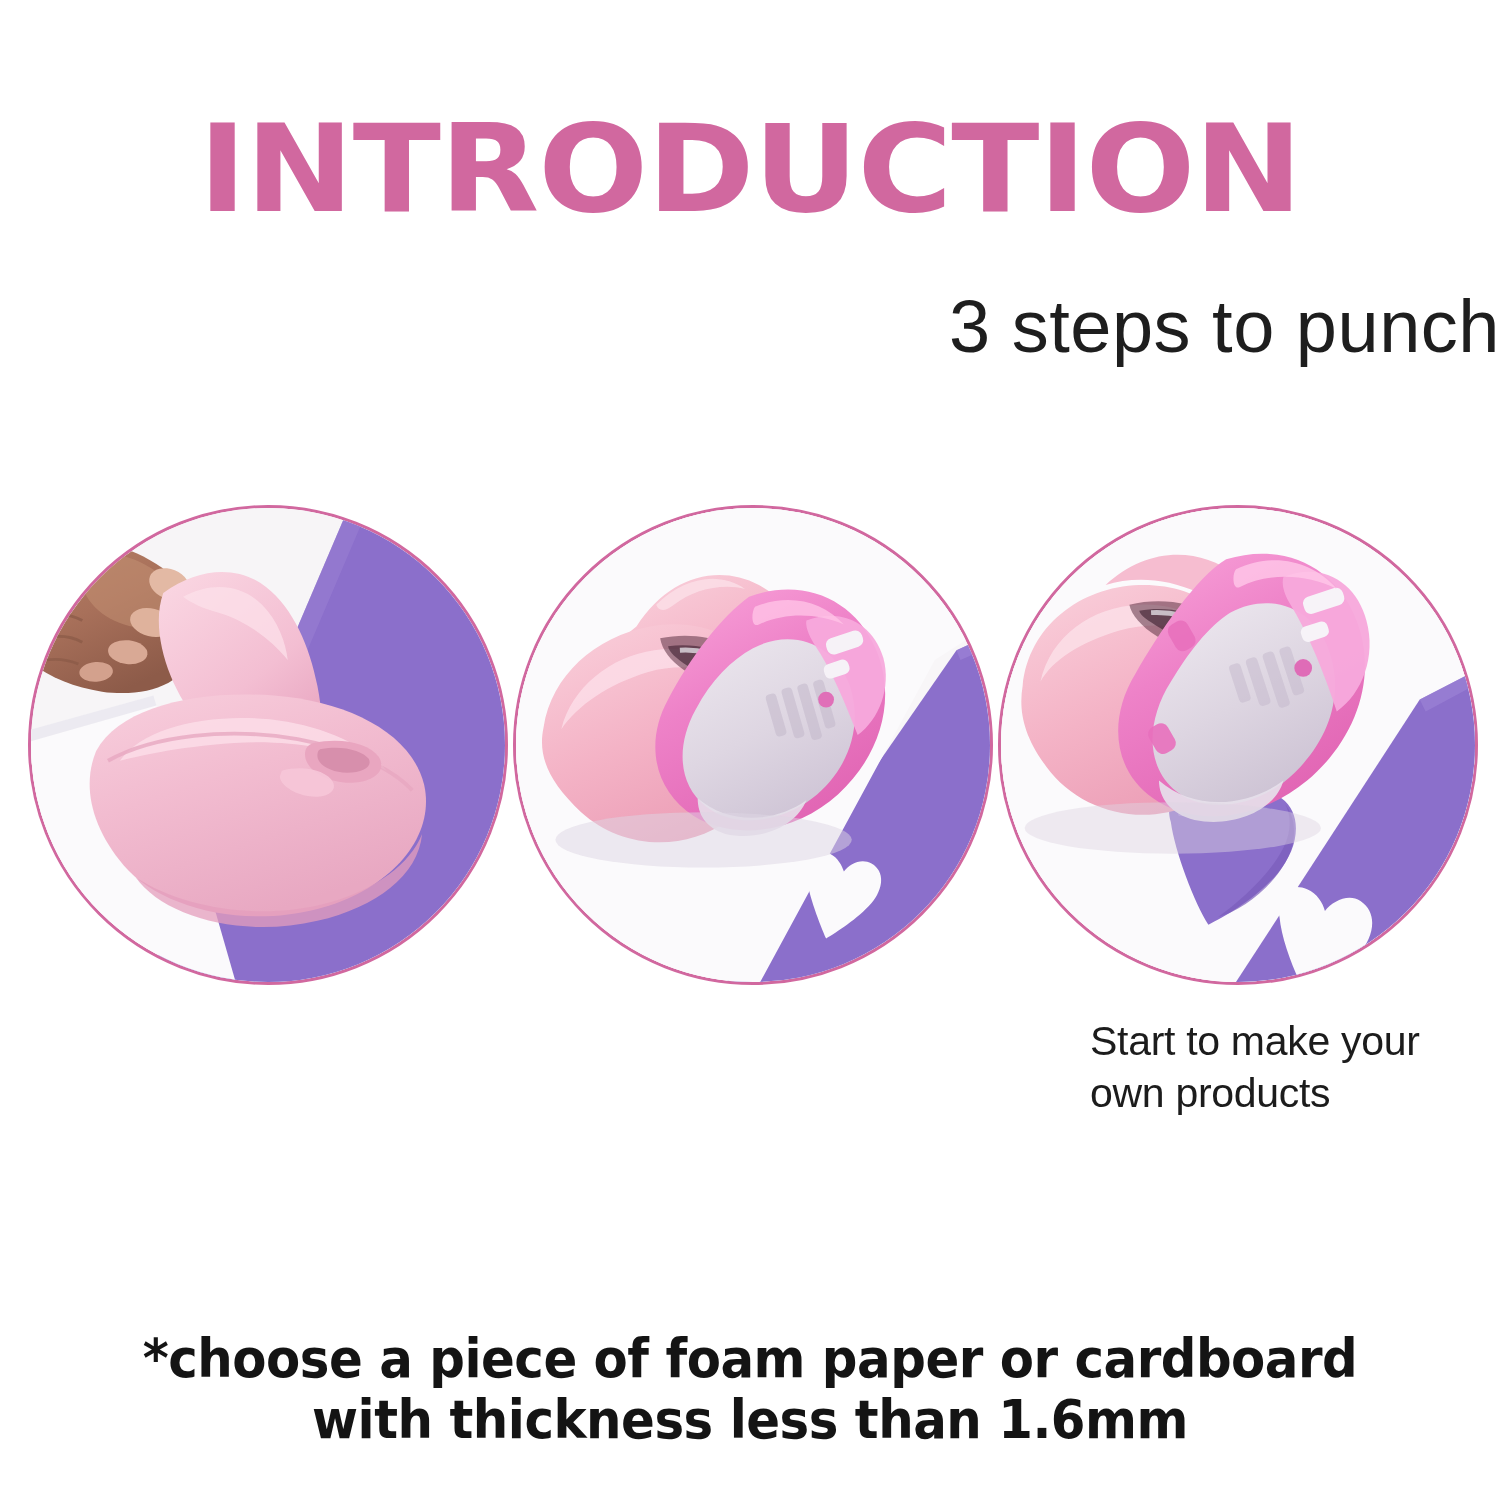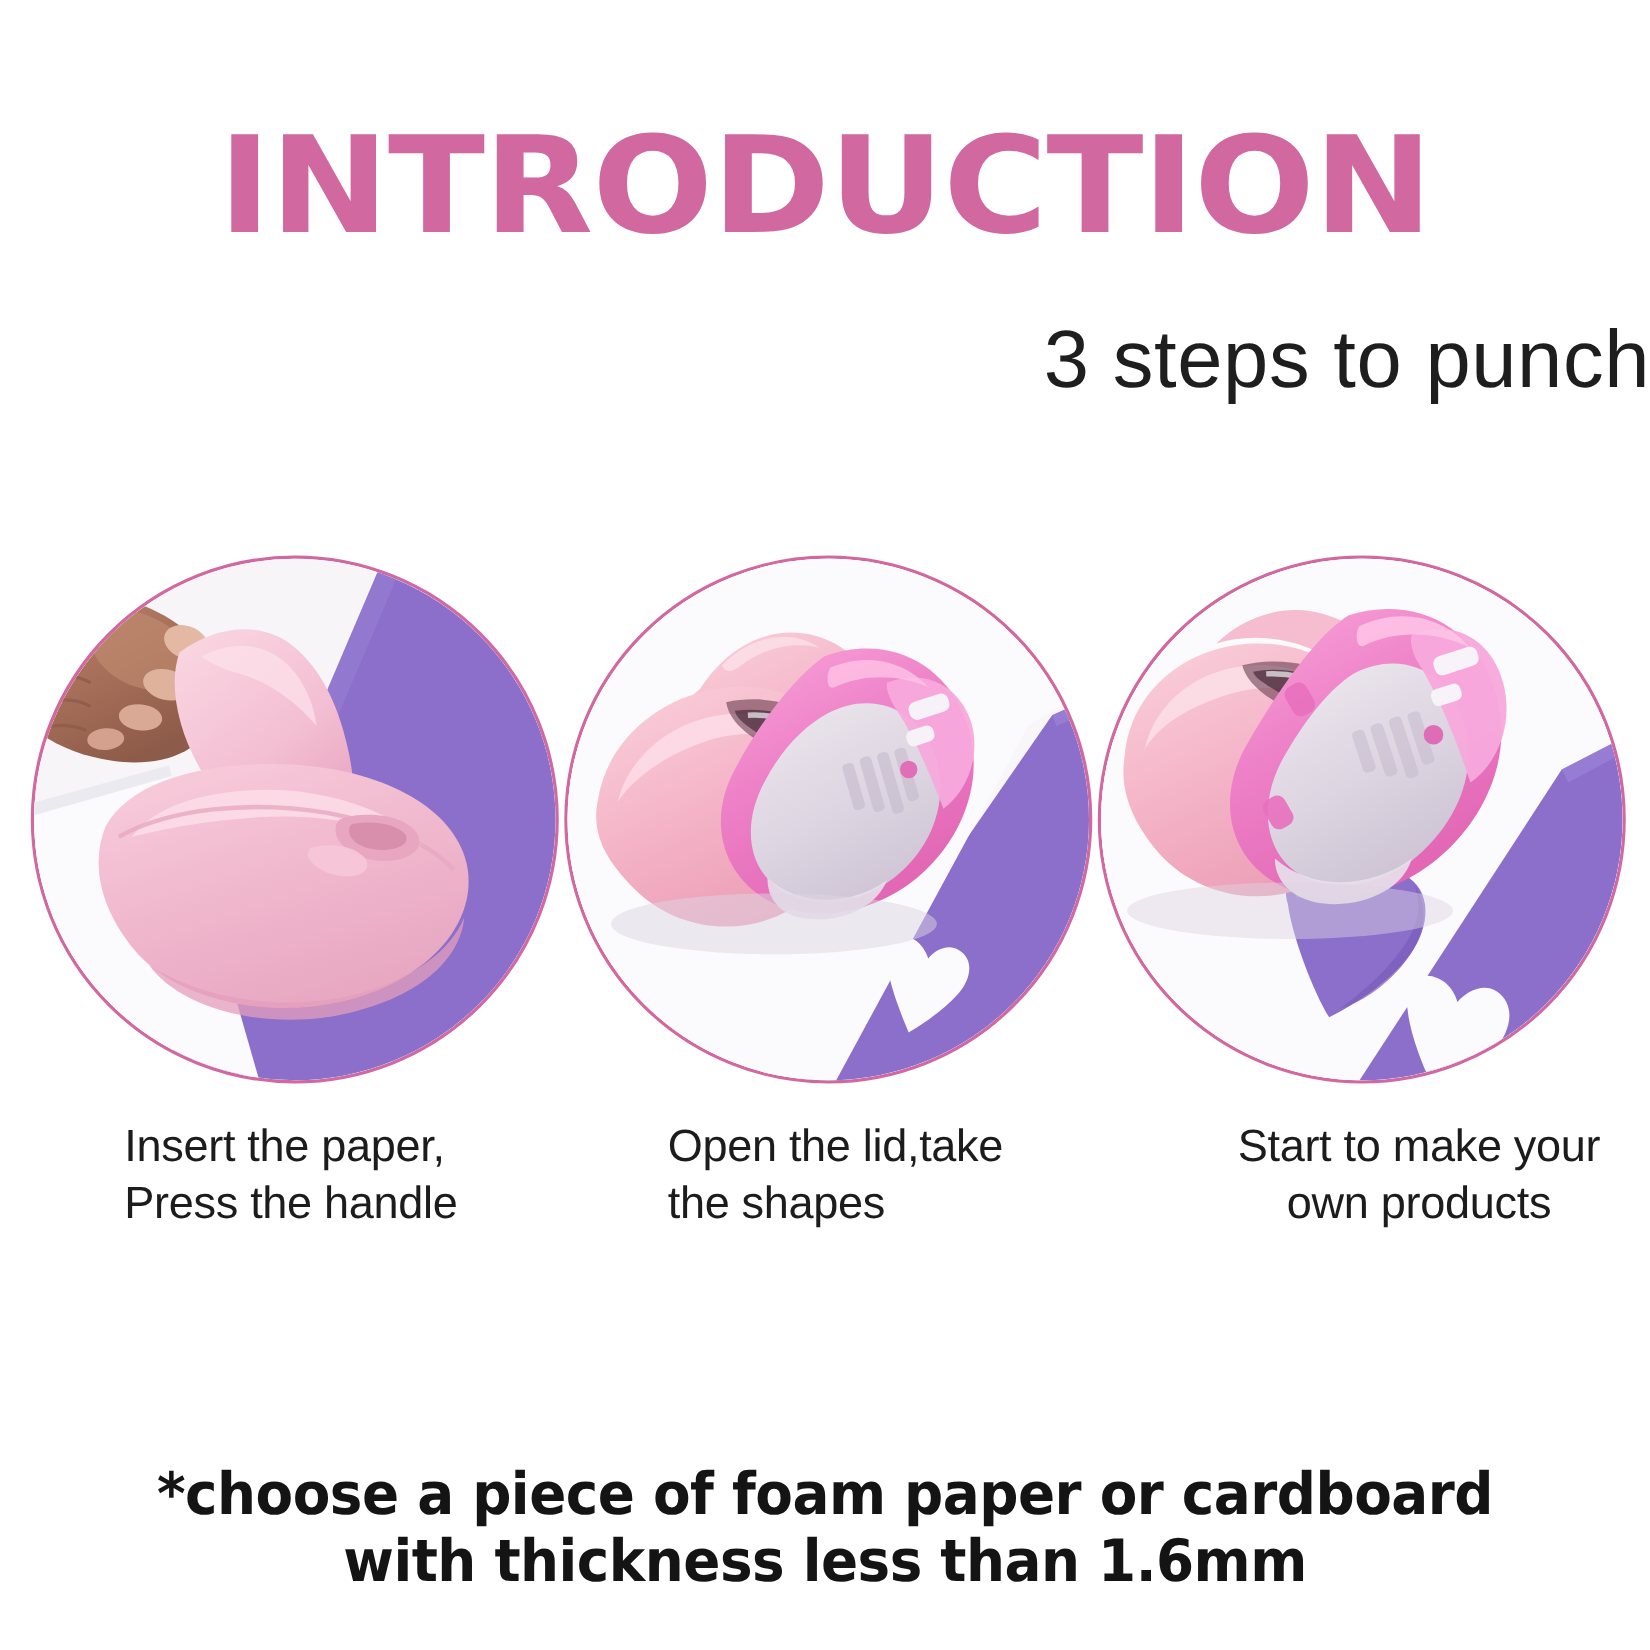--- a/index.html
+++ b/index.html
@@ -90,21 +90,21 @@
     left: 85px;
     width: 400px;
     color: #1c1c1c;
     font-family: "Liberation Sans", sans-serif;
     font-size: 41px;
     line-height: 1.28;
     letter-spacing: -0.3px;
     white-space: pre-line;
   }
   .step-2 .caption { left: 94px; }
-  .step-3 .caption { left: 92px; text-align: center; }
+  .step-3 .caption { left: 92px; }
 
   
   #footer-note {
     position: absolute;
     top: 1328px;
     left: 0;
     width: 1500px;
     text-align: center;
     color: #141414;
     font-family: "DejaVu Sans", sans-serif;
@@ -193,22 +193,20 @@
           <path d="M 292 244 C 320 238 348 244 358 258 C 366 270 356 282 334 284
                    C 310 286 288 274 284 260 C 282 250 286 246 292 244 Z" fill="#e9a6c0"></path>
           <path d="M 300 250 C 322 246 342 252 348 260 C 352 268 342 274 326 274
                    C 310 274 296 266 296 257 C 296 252 298 250 300 250 Z" fill="#d78fac"></path>
 
           <path d="M 260 272 C 282 266 306 272 312 284 C 316 294 304 300 288 298
                    C 272 296 258 286 258 278 Z" fill="#f6c6d8" opacity="0.9"></path>
         </svg>
       </div>
     </div>
-    <div class="caption">Insert the paper,
-Press the handle</div>
   </div>
 
   <div class="step step-2">
     <div class="photo">
       <div class="scene">
         <svg viewBox="0 0 492 492" preserveAspectRatio="xMidYMid slice">
           <defs>
             <linearGradient id="s2body" x1="0.2" y1="0" x2="0.7" y2="1">
               <stop offset="0%" stop-color="#f9cdd9"></stop>
               <stop offset="50%" stop-color="#f4b3c6"></stop>
@@ -281,22 +279,20 @@
           <path d="M 248 106 C 282 92 316 100 338 124 C 310 112 278 112 252 124
                    C 244 128 244 112 248 106 Z" fill="#ffc3e6" opacity="0.8"></path>
 
           <path d="M 190 300 C 220 326 266 326 300 302 C 290 328 254 344 218 336
                    C 198 330 190 316 190 300 Z" fill="#e6e0ea" opacity="0.9"></path>
 
           <ellipse cx="196" cy="342" rx="150" ry="28" fill="#ded5e3" opacity="0.5"></ellipse>
         </svg>
       </div>
     </div>
-    <div class="caption">Open the lid,take
-the shapes</div>
   </div>
 
   <div class="step step-3">
     <div class="photo">
       <div class="scene">
         <svg viewBox="0 0 492 492" preserveAspectRatio="xMidYMid slice">
           <defs>
             <linearGradient id="s3body" x1="0.2" y1="0" x2="0.7" y2="1">
               <stop offset="0%" stop-color="#f9cdd9"></stop>
               <stop offset="50%" stop-color="#f4b3c6"></stop>

